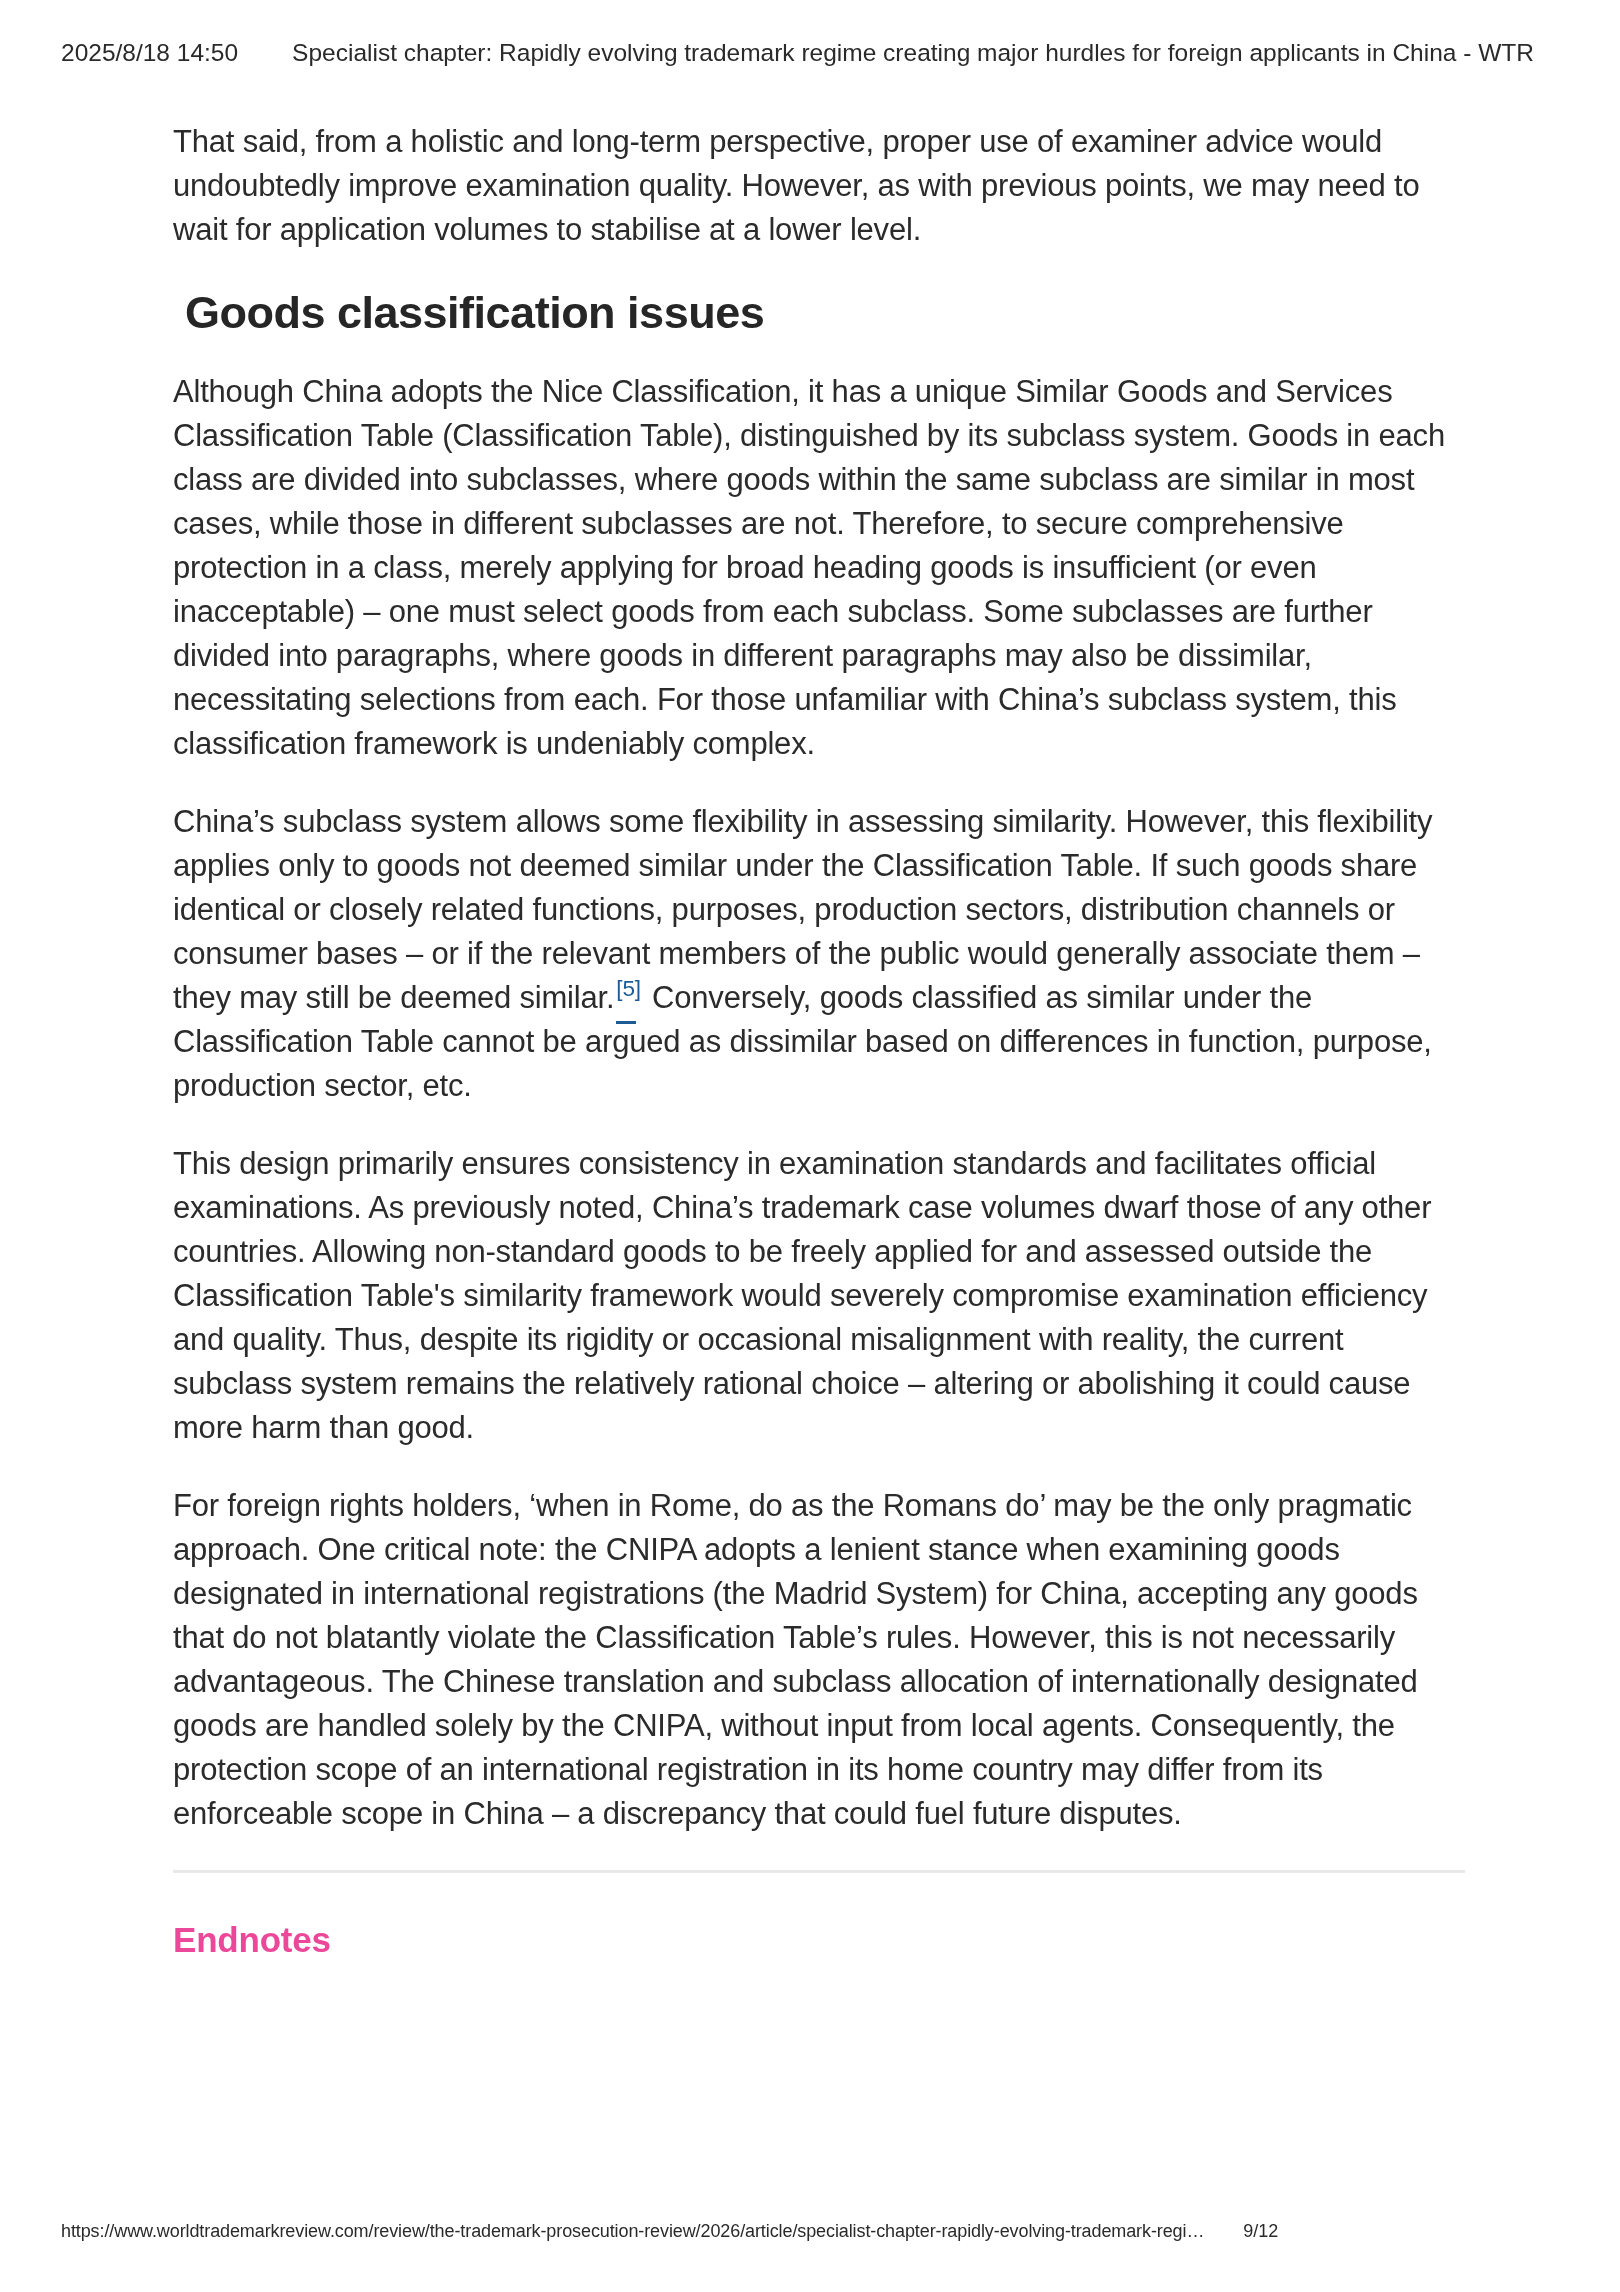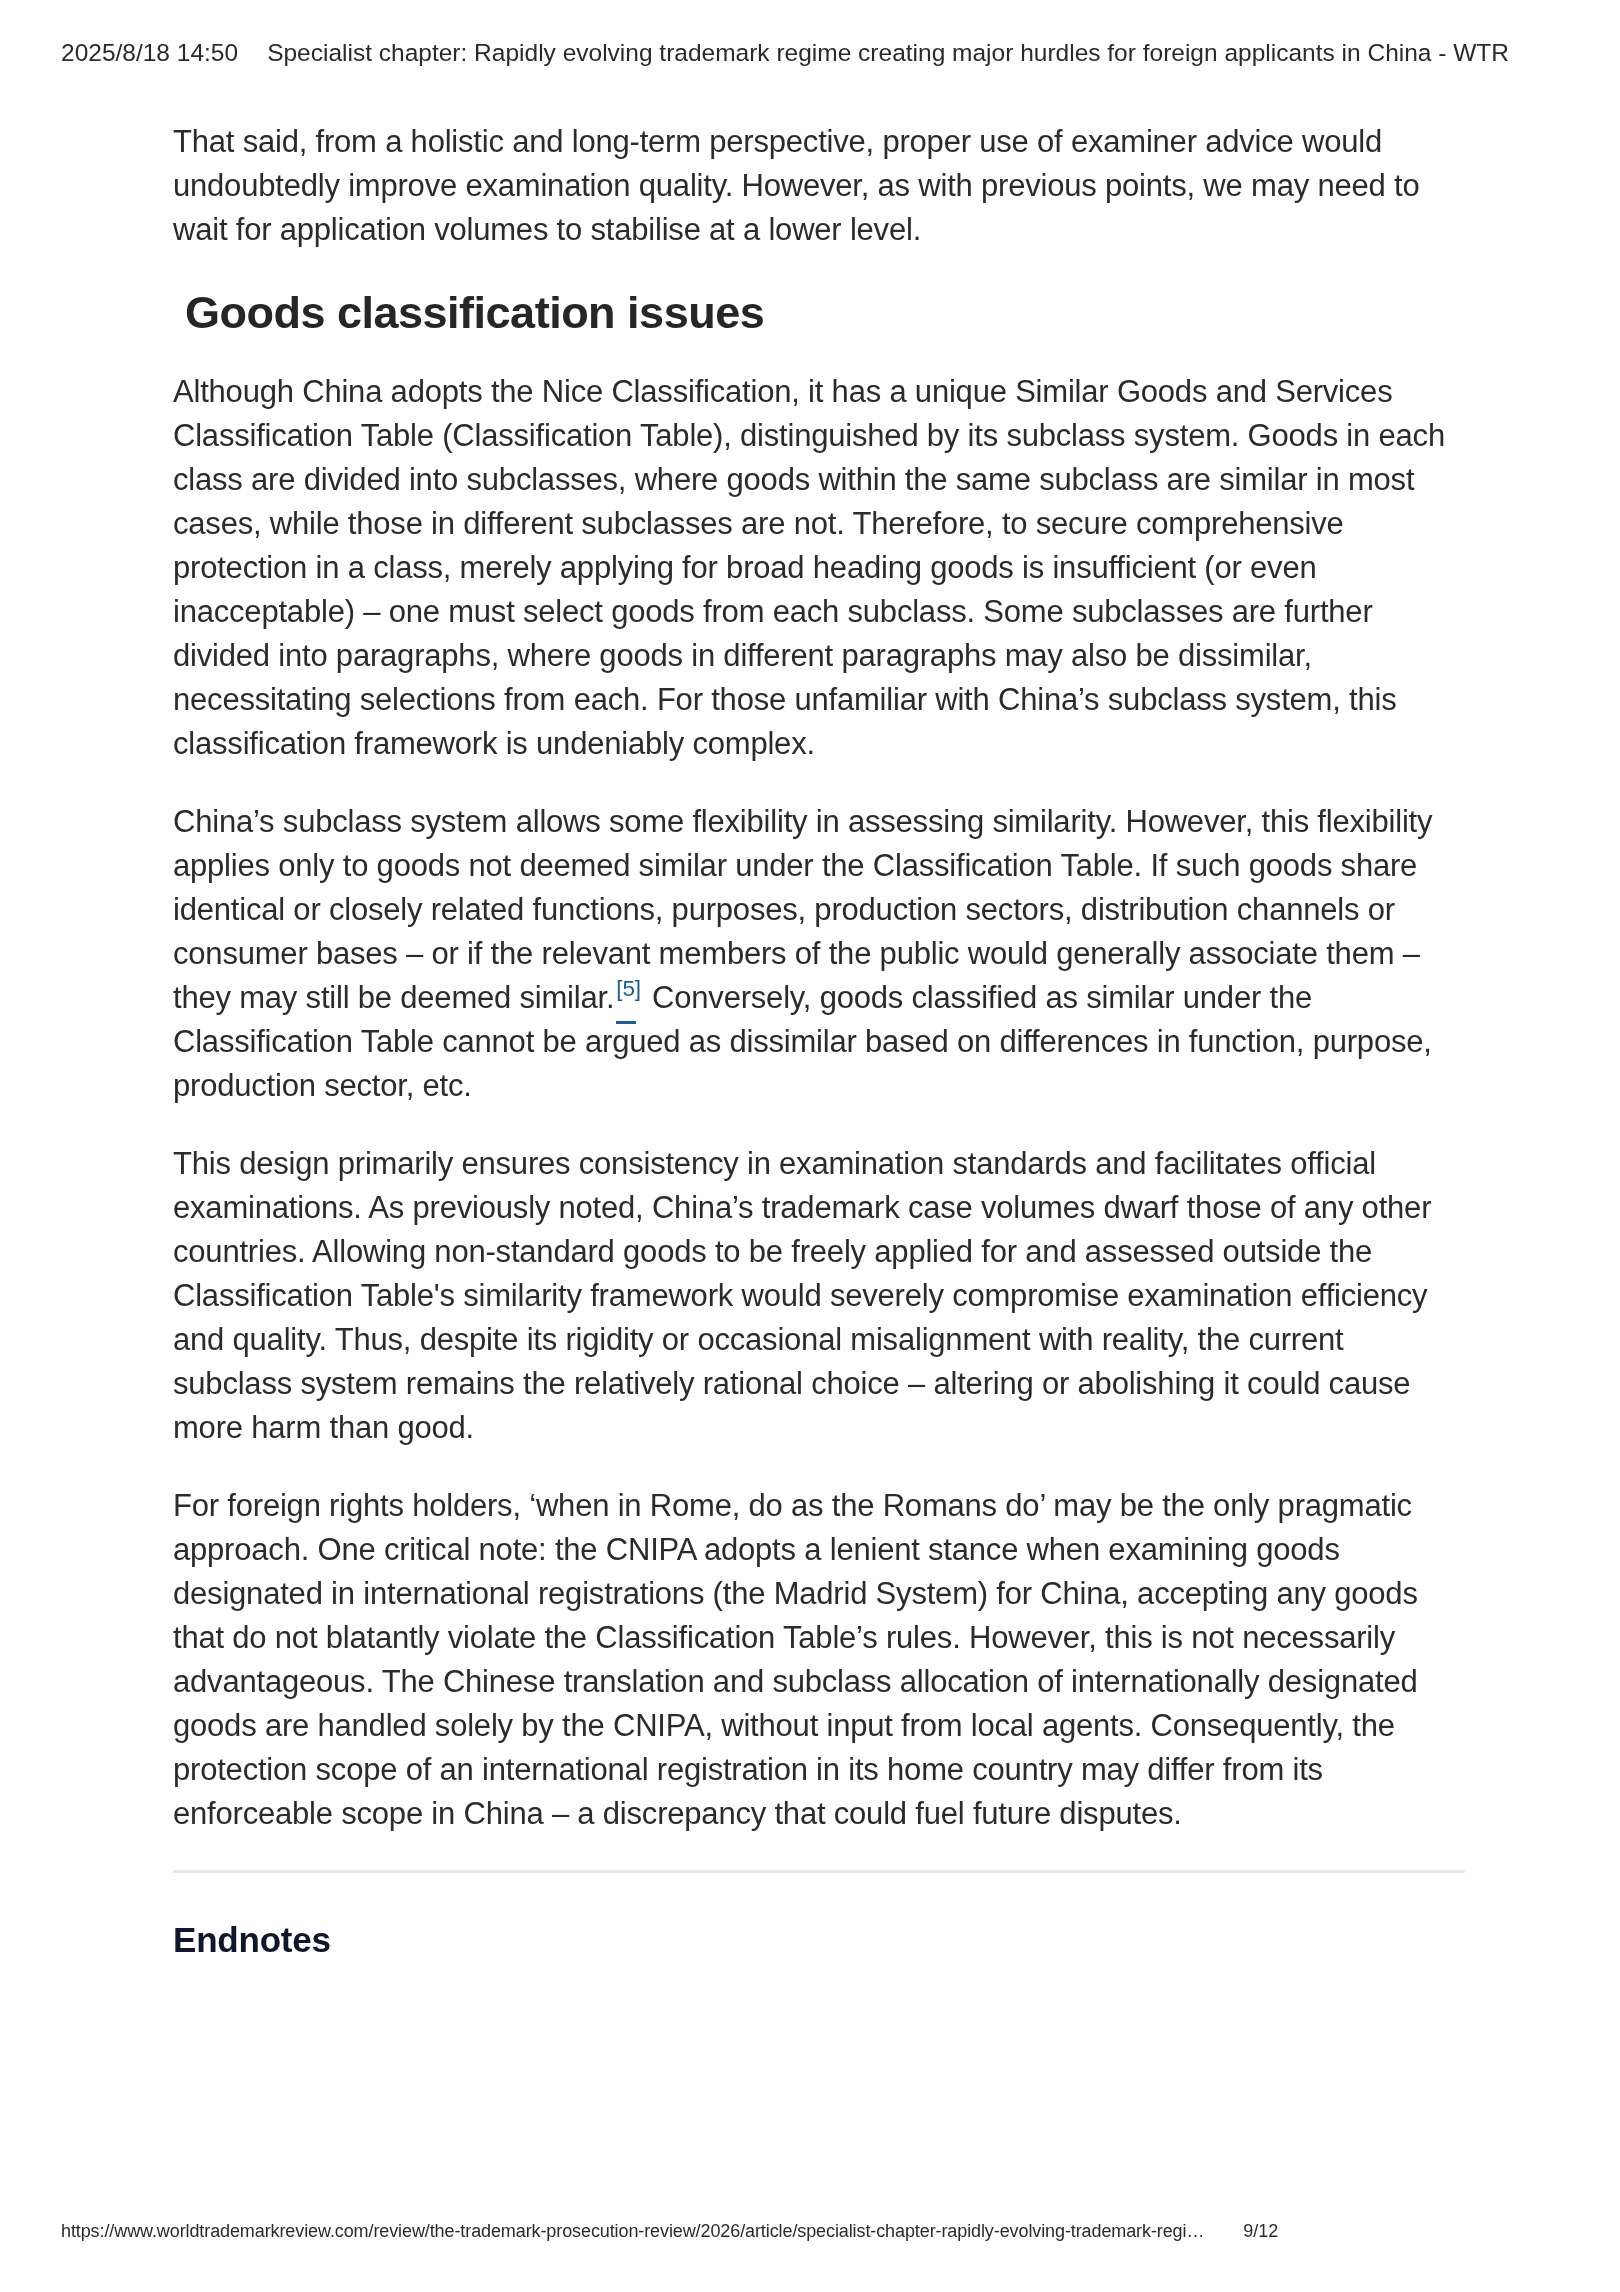--- a/index.html
+++ b/index.html
@@ -5,33 +5,33 @@
   html, body { margin:0; padding:0; background:#ffffff; }
   .sheet {
     position:relative; width:1620px; height:2289px; background:#ffffff;
     overflow:hidden; font-family:"Liberation Sans","DejaVu Sans",sans-serif;
   }
   .print-header {
     position:absolute; top:39px; left:61px; right:61px;
     display:flex; align-items:baseline; font-size:24.5px; color:#2a2a2a;
   }
   .ph-date { white-space:nowrap; }
-  .ph-title { flex:1; padding-left:29px; white-space:nowrap; overflow:hidden; }
+  .ph-title { flex:1; text-align:center; padding-left:29px; white-space:nowrap; overflow:hidden; }
   .content {
     position:absolute; top:120px; left:173px; width:1292px;
     font-size:31px; line-height:44px; color:#2b2b2b; letter-spacing:-0.2px;
   }
   .content p { margin:0 0 34px 0; }
   .content h2 {
     font-size:45px; line-height:53px; margin:33px 0 31px 12px;
     font-weight:700; color:#262626; letter-spacing:-0.5px;
   }
   .content h3 {
     font-size:35px; line-height:43px; margin:45px 0 25.5px 0;
-    font-weight:700; color:#0f172a;
+    font-weight:700; color:#ec4899;
   }
   .divider { height:2.9px; background:#e8e8e8; margin:24.5px 0 0 0; }
   .endnote { line-height:55px; }
   .fnref {
     position:relative; top:-11.8px; display:inline-block;
     font-size:22.5px; line-height:22.5px; color:#1e5b94;
     margin:0 2.9px 0 2px; text-decoration:none; cursor:pointer;
   }
   .fnref::after {
     content:""; position:absolute; left:0; right:4.9px; height:2.9px;

